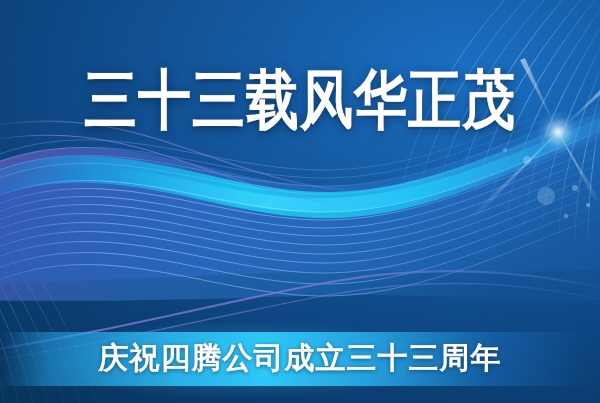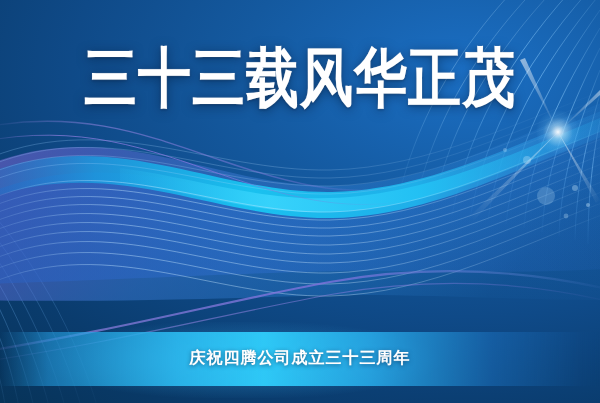--- a/index.html
+++ b/index.html
@@ -26,21 +26,21 @@
   }
 
   
   .headline-wrap {
     position: absolute;
     left: 0;
     width: 600px;
     text-align: center;
     z-index: 40;
   }
-  .line1 { top: 40px; text-decoration: underline; }
+  .line1 { top: 62px; text-decoration: underline; }
   .line2 { top: 190px; }
 
   .headline {
     display: inline-block;
     color: #ffffff;
     font-weight: 700;
     letter-spacing: 1px;
     white-space: nowrap;
     text-shadow:
        0 0 1px rgba(255,255,255,.55),
@@ -95,21 +95,21 @@
     top: 338px;
     width: 600px;
     text-align: center;
     z-index: 41;
   }
   .subtitle {
     display: inline-block;
     color: #ffffff;
     font-family: "Liberation Serif", "DejaVu Serif", serif;
     font-weight: 700;
-    font-size: 16px;
+    font-size: 30px;
     line-height: 40px;
     letter-spacing: 1px;
     white-space: nowrap;
     text-shadow: 0 1px 4px rgba(5,40,80,.65), 0 0 1px rgba(255,255,255,.4);
   }
 
   
   .flare-core {
     position: absolute;
     left: 536px;

